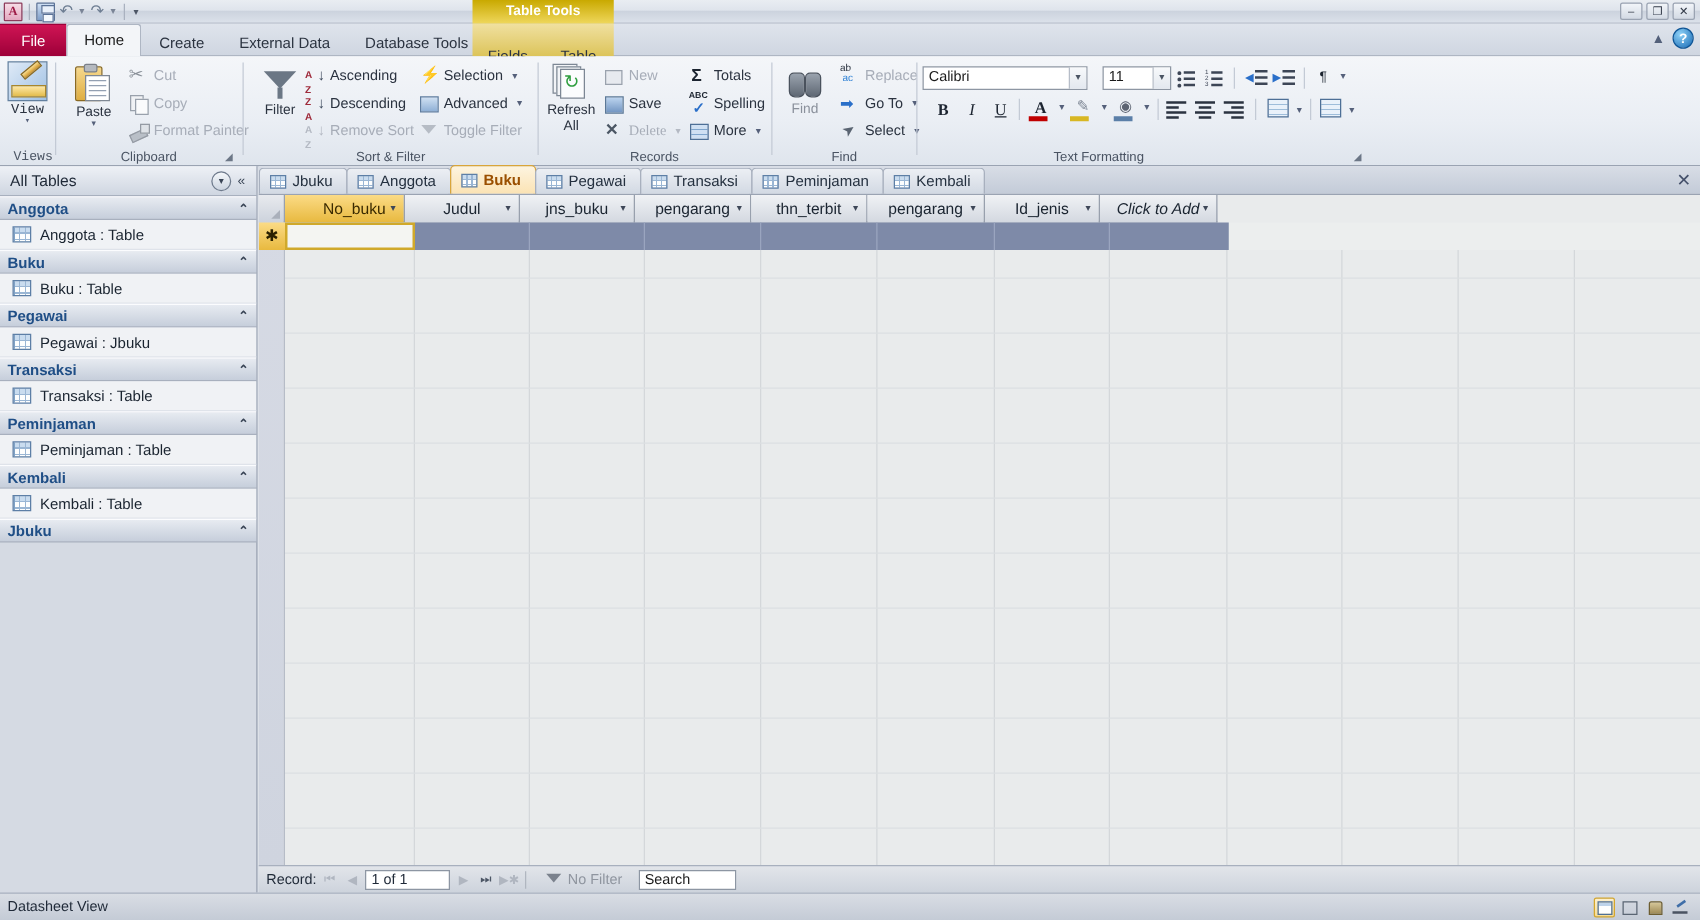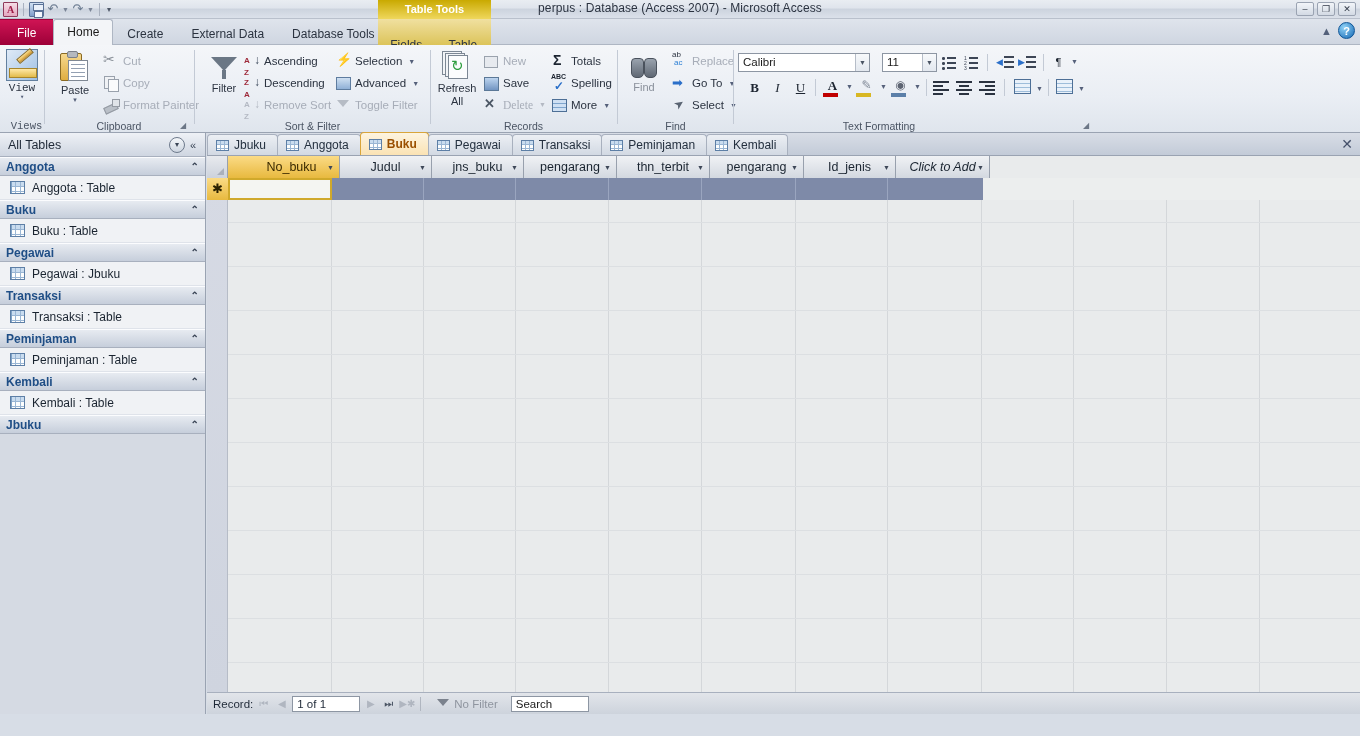--- a/index.html
+++ b/index.html
@@ -302,21 +302,20 @@
       <div class="office-btn">A</div>
       <div class="sep"></div>
       <div class="save-ic"></div>
       <div class="undo-ic">↶</div>
       <div class="tiny-dd">▼</div>
       <div class="redo-ic">↷</div>
       <div class="tiny-dd">▼</div>
       <div class="sep"></div>
       <div class="qat-more">▾</div>
     </div>
-    <div class="wintitle">perpus : Database (Access 2007) - Microsoft Access</div>
     <div class="wincontrols">
       <div class="wc">–</div>
       <div class="wc">❐</div>
       <div class="wc">✕</div>
     </div>
   </div>
 
   <div class="tabbar">
     <div class="tabs">
       <div class="tab file">File</div>
@@ -676,21 +675,21 @@
         <span class="tg"></span>
         <span>Kembali</span>
       </div>
       <div class="dtabclose">✕</div>
     </div>
 
     <div class="dsheet">
 
       <div class="hdrow">
         <div class="selall"></div>
-        <div class="colh sel" style="width:112px;padding-left:16px;">
+        <div class="colh sel" style="width:96px;padding-left:16px;">
           <span>No_buku</span>
           <span class="cdd">▼</span>
         </div>
         <div class="colh" style="width:92px;">
           <span>Judul</span>
           <span class="cdd">▼</span>
         </div>
         <div class="colh" style="width:92px;">
           <span>jns_buku</span>
           <span class="cdd">▼</span>
@@ -768,14 +767,31 @@
       <span class="navbtn dis">▶✱</span>
       <span class="rsep"></span>
       <span class="nfilter">
         <span class="fg"></span>
         <span>No Filter</span>
       </span>
       <span class="srchbox" placeholder="Search">Search</span>
     </div>
   </div>
 
+  <div class="statusbar">
+    <span class="st">Datasheet View</span>
+    <span class="viewbtns">
+      <span class="vb on">
+          <span class="g1"></span>
+        </span>
+      <span class="vb">
+          <span class="g2"></span>
+        </span>
+      <span class="vb">
+          <span class="g3"></span>
+        </span>
+      <span class="vb">
+          <span class="g4"></span>
+        </span>
+    </span>
+  </div>
 
 </div>
 
 </body></html>

